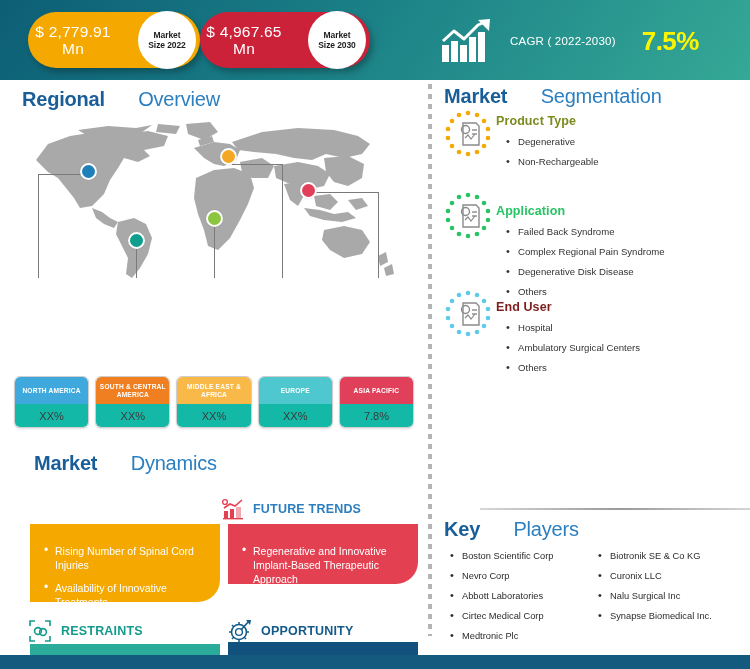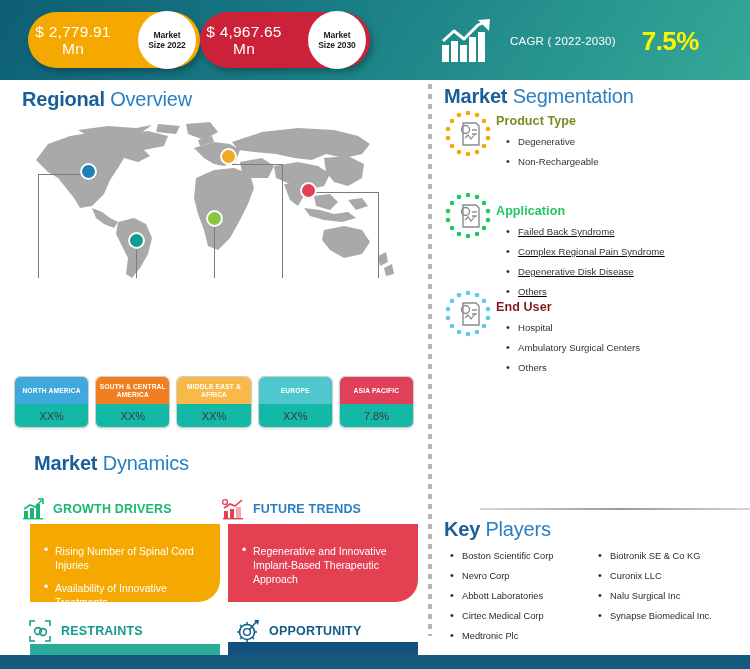--- a/index.html
+++ b/index.html
@@ -51,21 +51,21 @@
   #cagr-value {
     color: #fdf500; font-size: 26px; font-weight: 700; margin-left: 26px;
     letter-spacing: -.5px;
   }
 
   
   .sect-title {
     font-size: 20px; color: #2b7fc0; letter-spacing: -.2px; white-space: nowrap;
   }
   .sect-title b { color: #1a5e99; font-weight: 700; text-align: center; }
-  .sect-title .lite { font-weight: 400; }
+  .sect-title .lite { font-weight: 400; margin-left: 28px; }
 
   
   #left-col { position: absolute; left: 0; top: 80px; width: 424px; height: 589px; }
 
   #regional-title { position: absolute; left: 22px; top: 8px; }
 
   #map-wrap { position: absolute; left: 18px; top: 42px; width: 392px; height: 160px; }
   #map-wrap svg { width: 100%; height: 100%; display: block; }
 
   .map-pin {
@@ -110,29 +110,29 @@
     content: "•"; position: absolute; left: 0; top: -1px; font-size: 12px;
   }
 
   #gd-head { left: 22px; top: 418px; }
   #gd-head .dh-label { color: #19b872; }
   #gd-box { left: 30px; top: 444px; width: 190px; height: 78px; background: #f5a800;
             border-radius: 0 0 22px 0; }
 
   #ft-head { left: 222px; top: 418px; }
   #ft-head .dh-label { color: #2b7fc0; }
-  #ft-box { left: 228px; top: 444px; width: 190px; height: 78px; background: #e34052;
+  #ft-box { left: 228px; top: 444px; width: 190px; height: 60px; background: #e34052;
             border-radius: 0 0 22px 0; }
 
   #rs-head { left: 28px; top: 539px; }
   #rs-head .dh-label { color: #159b8c; }
   #rs-box { left: 30px; top: 564px; width: 190px; height: 78px; background: #2bab9a;
             border-radius: 0 0 22px 0; }
 
-  #op-head { left: 236px; top: 539px; }
+  #op-head { left: 228px; top: 539px; }
   #op-head .dh-label { color: #135a8a; }
   #op-box { left: 228px; top: 562px; width: 190px; height: 80px; background: #12507e;
             border-radius: 0 0 22px 0; }
 
   
   #v-divider {
     position: absolute; left: 428px; top: 84px; width: 4px; height: 552px;
     background: repeating-linear-gradient(to bottom, #b4b4b4 0 5px, transparent 5px 10px);
   }
 
@@ -160,21 +160,21 @@
   .seg-list li:before {
     content: "•"; position: absolute; left: 2px; top: -1px; color: #333; font-size: 11px;
   }
 
   #g-product { left: 8px; top: 30px; }
   #g-product .seg-head { top: 4px; color: #7d8a20; }
   #g-product .seg-list { top: 22px; }
 
   #g-application { left: 8px; top: 112px; }
   #g-application .seg-head { top: 12px; color: #26c463; }
-  #g-application .seg-list { top: 30px; text-decoration: underline; }
+  #g-application .seg-list { top: 30px; }
 
   #g-enduser { left: 8px; top: 210px; }
   #g-enduser .seg-head { top: 10px; color: #7f1d1d; }
   #g-enduser .seg-list { top: 28px; }
 
   
   #kp-lists { position: absolute; left: 12px; top: 466px; width: 300px; display: flex; }
   .kp-col { list-style: none; }
   #kp-col-1 { width: 148px; }
   #kp-col-2 { width: 150px; }
@@ -319,31 +319,20 @@
     <div class="region-card">
       <div class="region-name" style="background:#e0405a;">ASIA PACIFIC</div>
       <div class="region-val">7.8%</div>
     </div>
   </div>
 
   <div class="sect-title" id="dyn-title">
     <b>Market</b><span class="lite"> Dynamics</span>
   </div>
 
-  <div class="dyn-head" id="gd-head">
-    <svg width="22" height="22" viewBox="0 0 22 22">
-      <rect x="2" y="13" width="4" height="7" fill="#19b872"></rect>
-      <rect x="8" y="10" width="4" height="10" fill="#19b872"></rect>
-      <rect x="14" y="6" width="4" height="14" fill="#19b872"></rect>
-      <path d="M2 11 L8 7 L13 9 L20 2" stroke="#19b872" stroke-width="1.6" fill="none"></path>
-      <path d="M16 1 L21 1 L21 6" stroke="#19b872" stroke-width="1.6" fill="none"></path>
-      <rect x="1" y="20" width="20" height="1.4" fill="#19b872"></rect>
-    </svg>
-    <div class="dh-label">GROWTH DRIVERS</div>
-  </div>
   <div class="dyn-box" id="gd-box">
     <ul>
       <li>Rising Number of Spinal Cord Injuries</li>
       <li>Availability of Innovative Treatments</li>
     </ul>
   </div>
 
   <div class="dyn-head" id="ft-head">
     <svg width="22" height="22" viewBox="0 0 22 22">
       <rect x="2" y="13" width="4" height="7" fill="#e34052"></rect>

